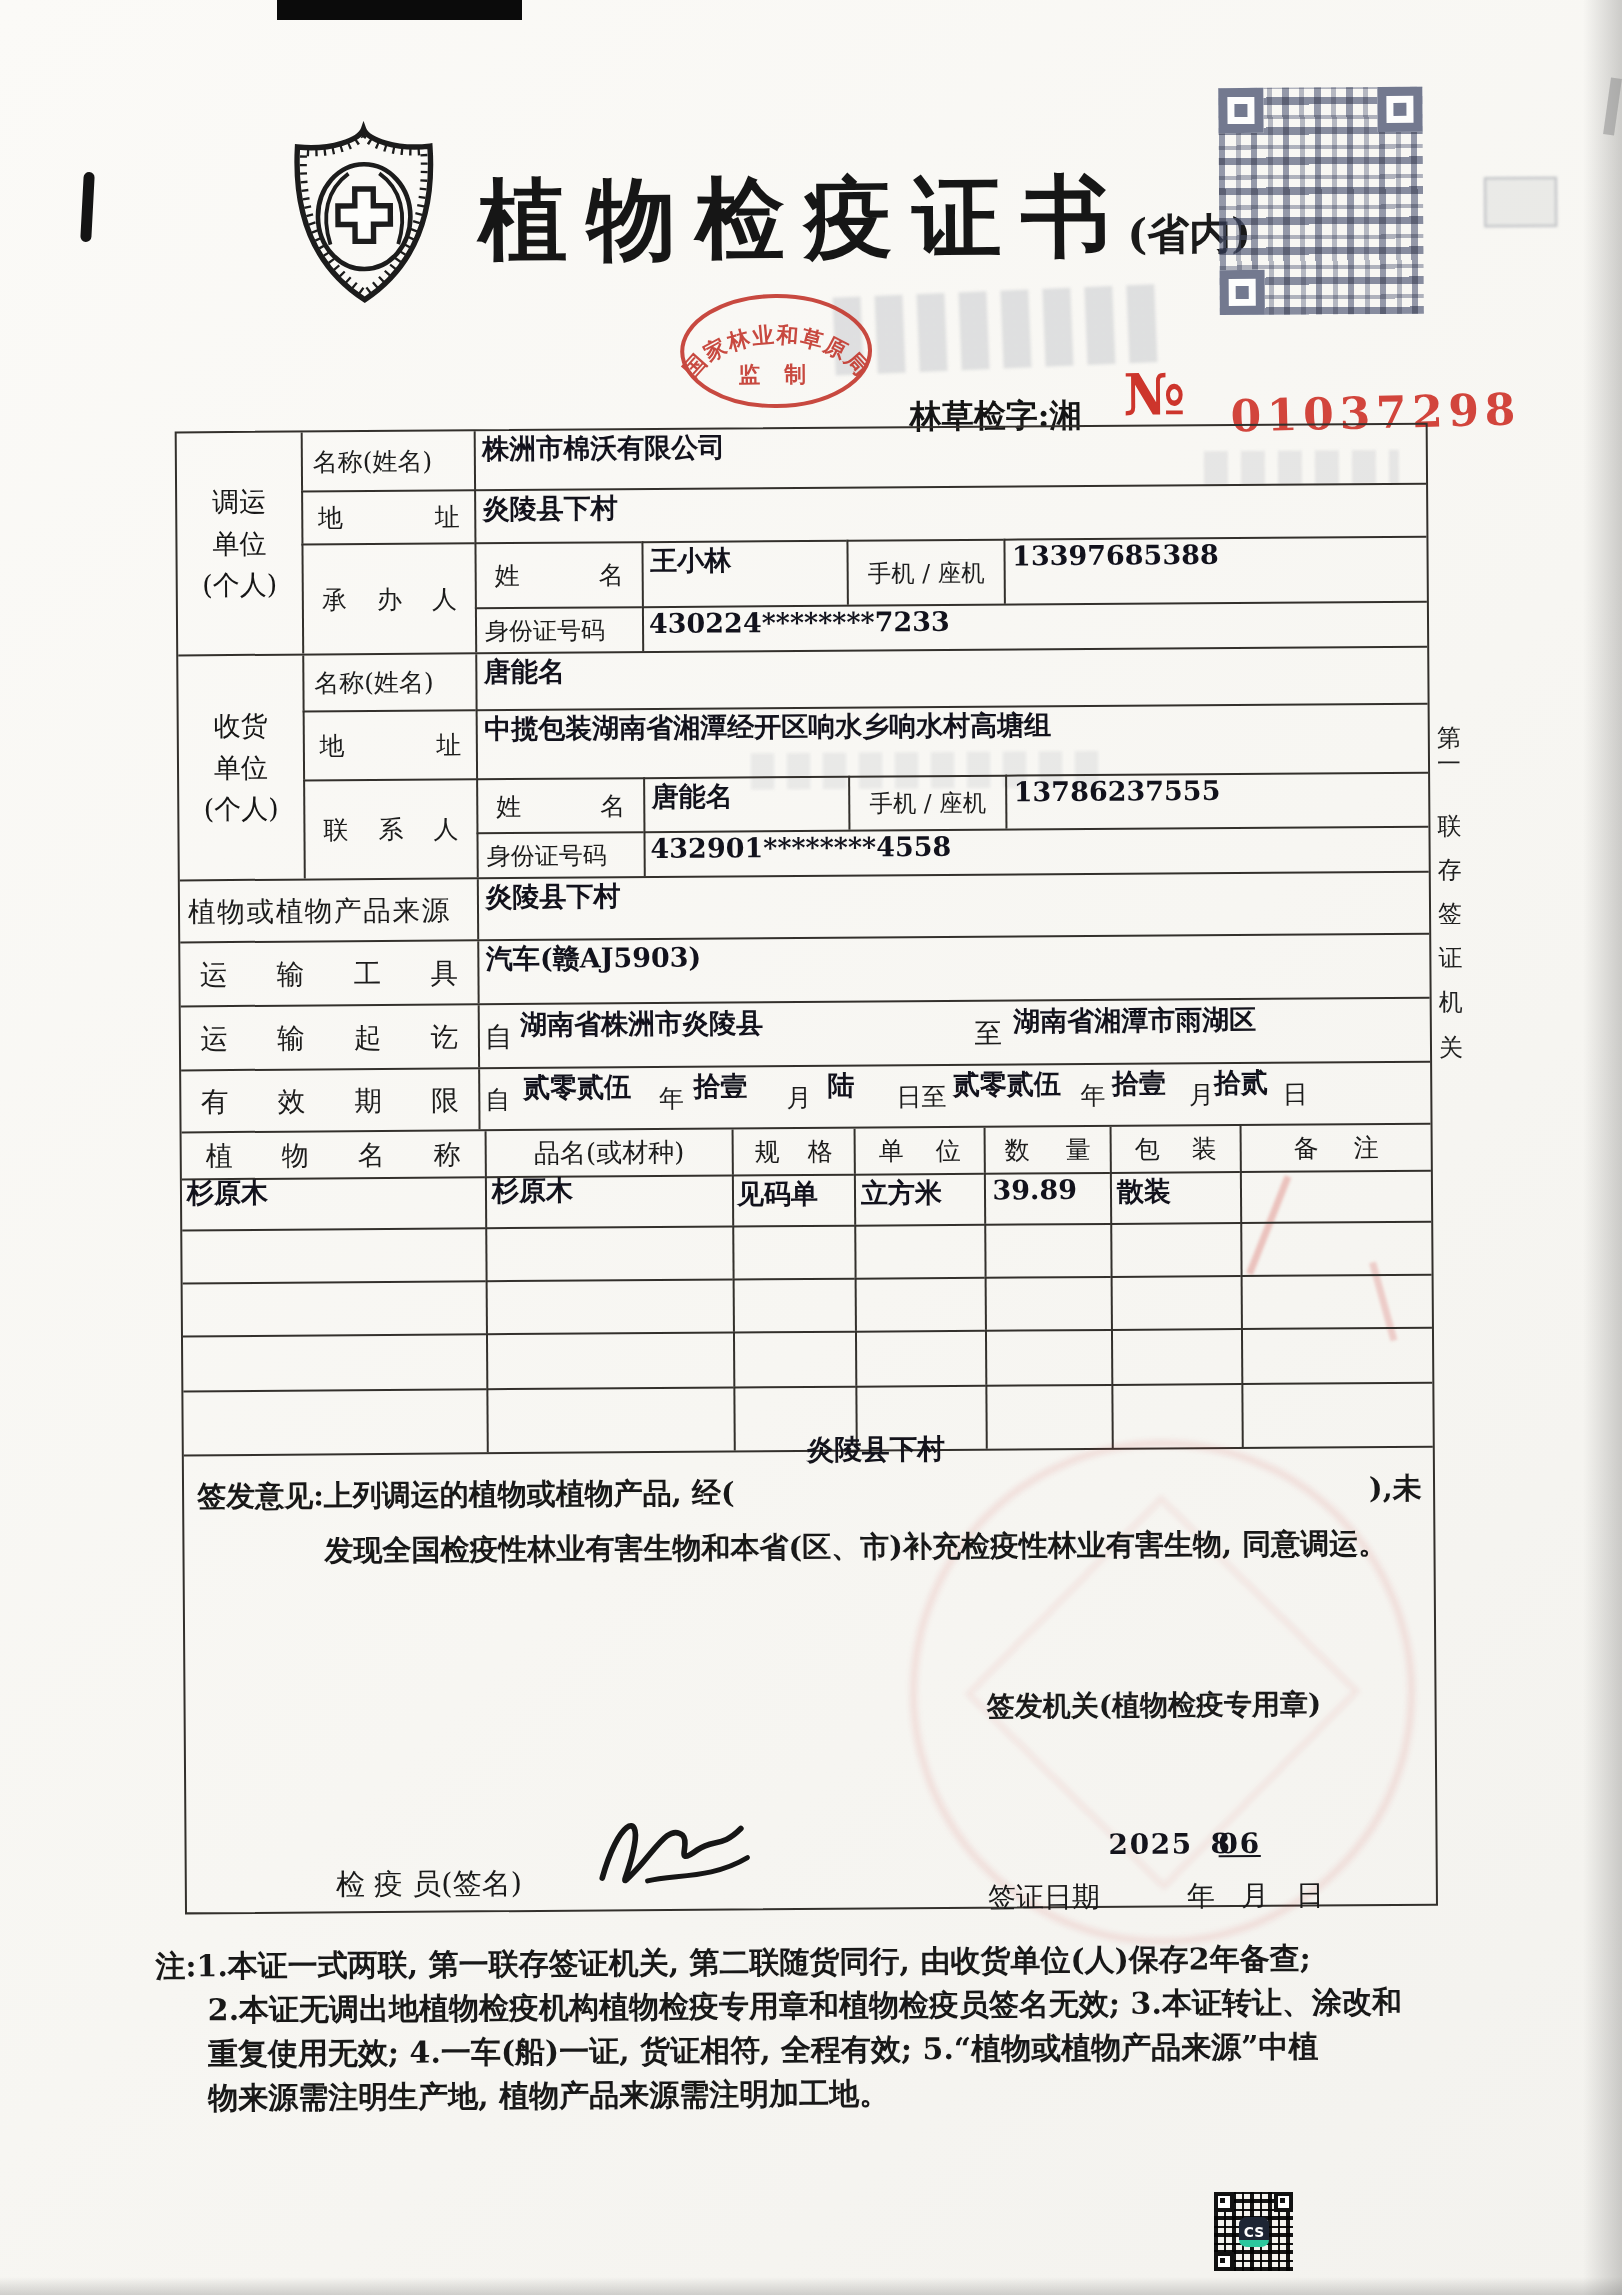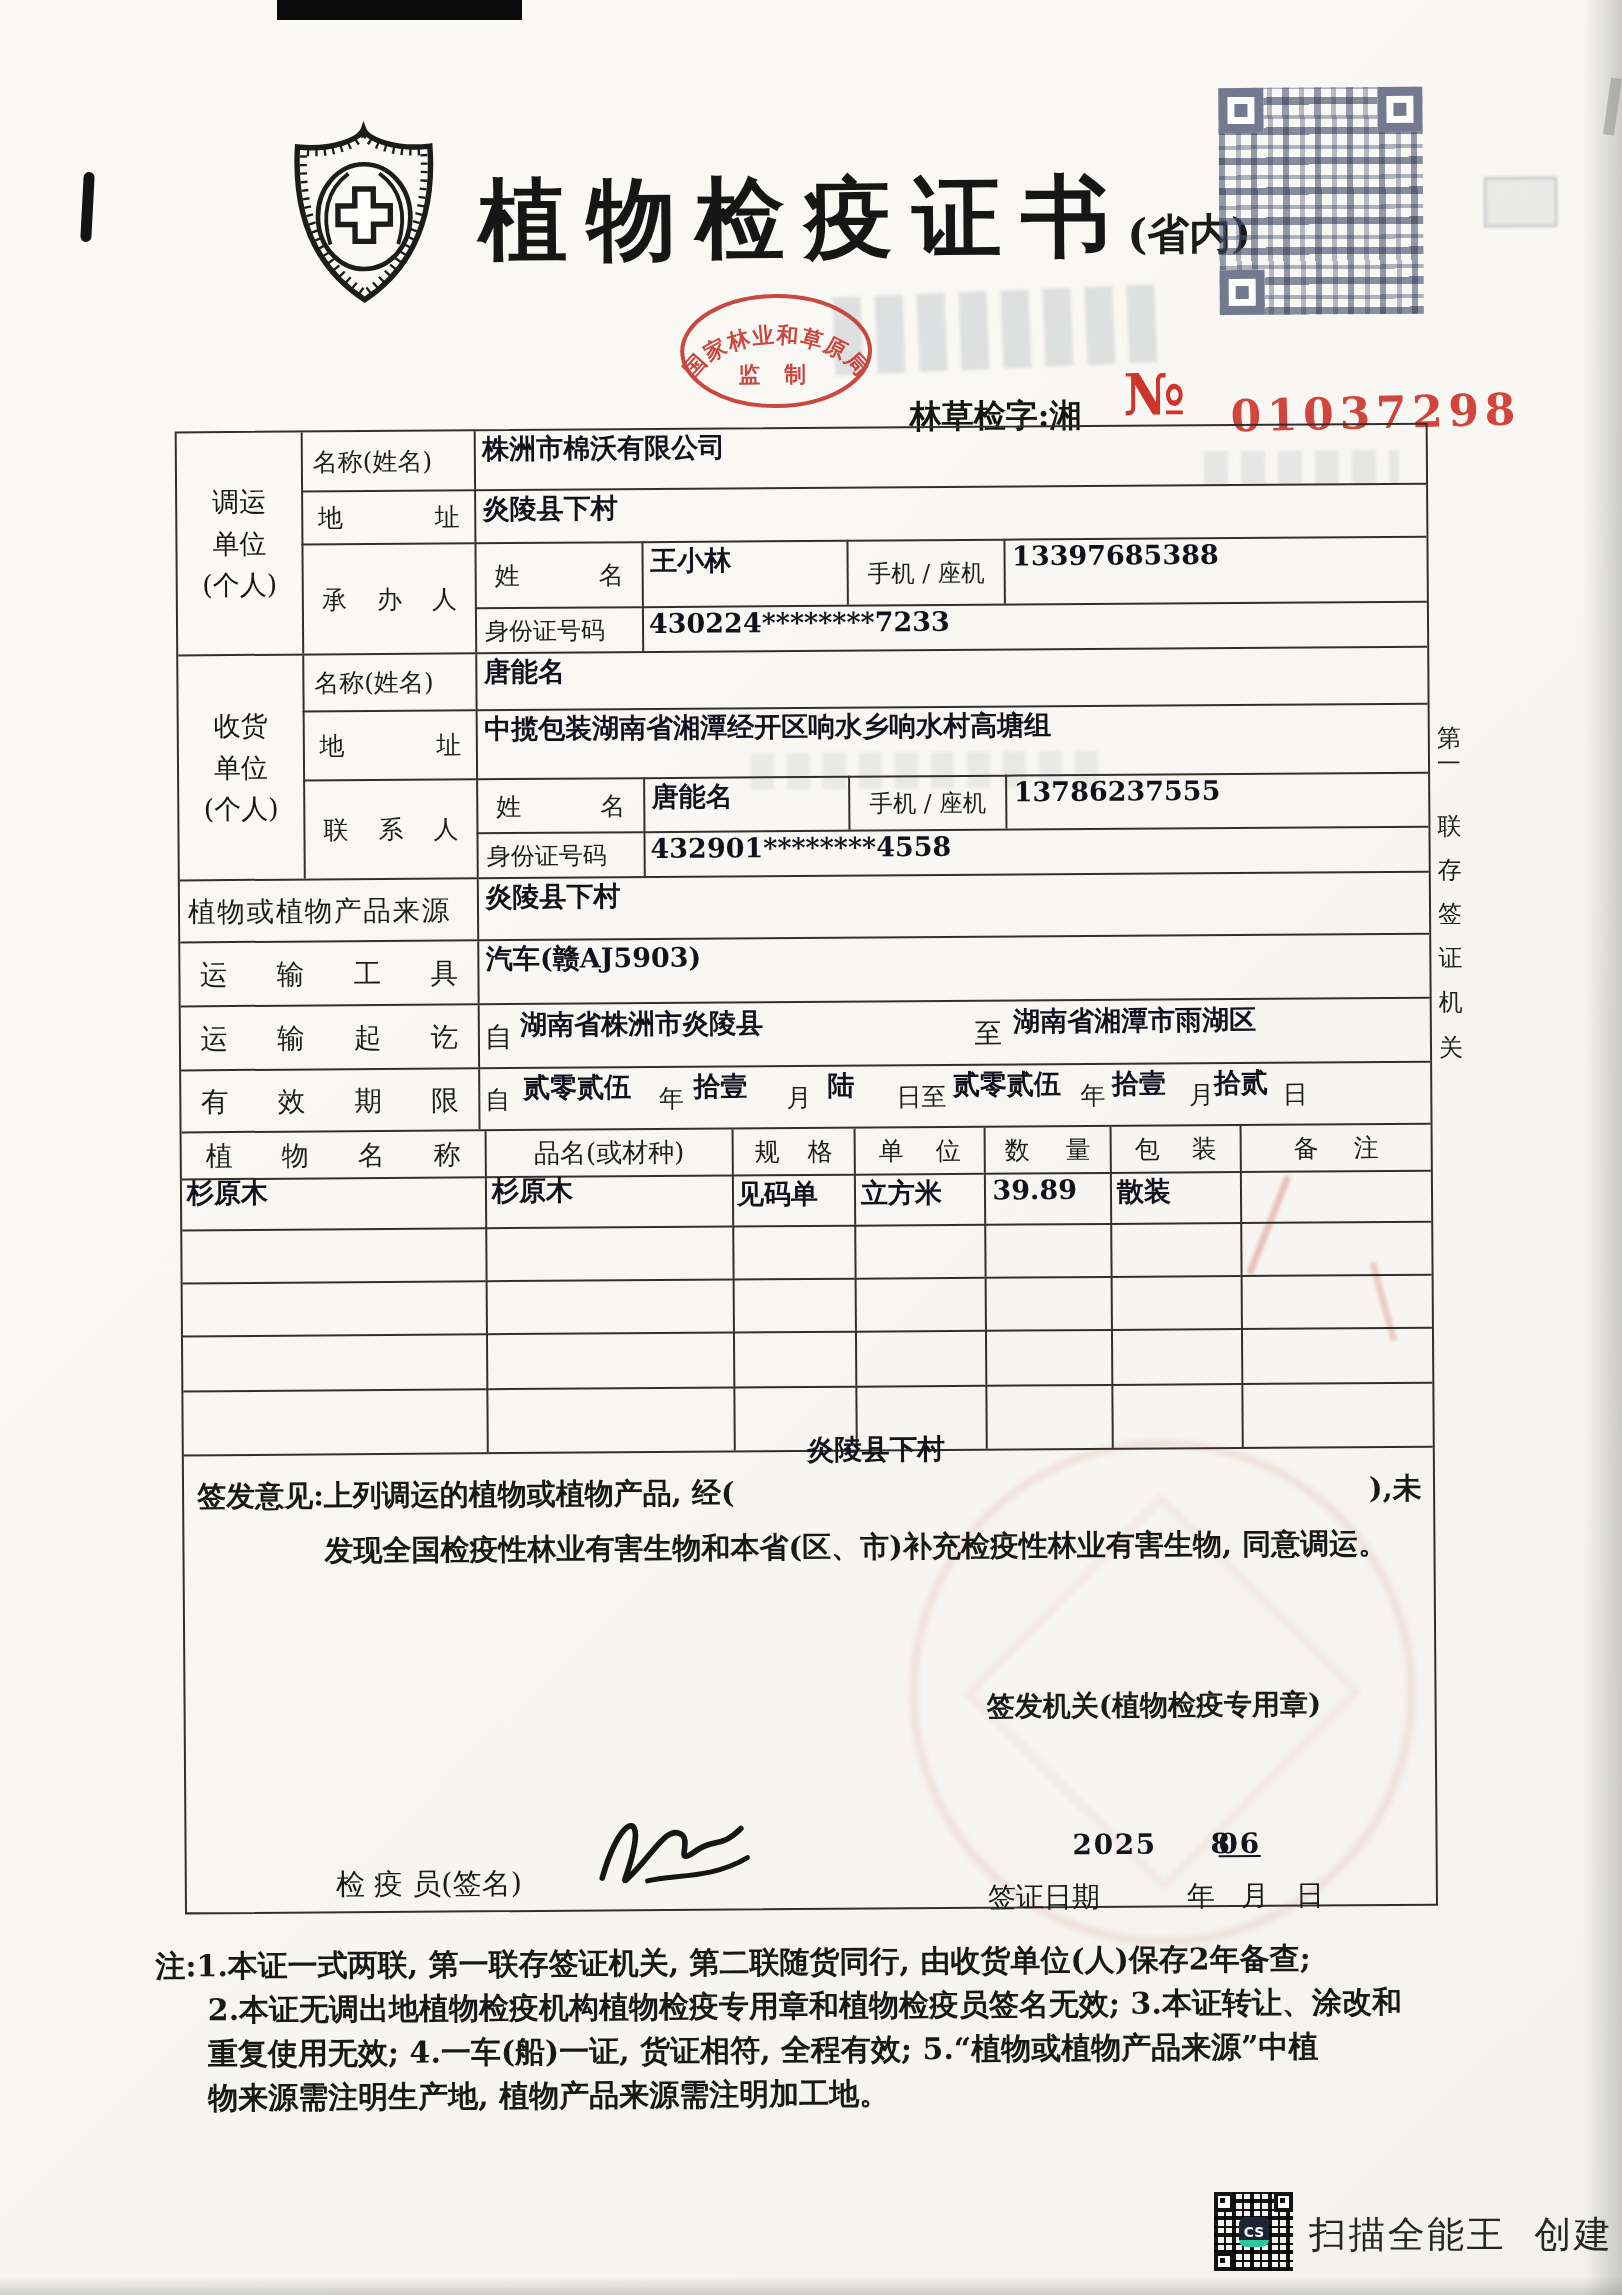--- a/index.html
+++ b/index.html
@@ -76,21 +76,21 @@
   .ghost-stamp { position:absolute; left:724px; top:-9.7px; width:506px; height:506px; border-radius:50%;
                  border:8px solid rgba(198,52,48,.10); filter:blur(2.4px); }
   .ghost-stamp::after { content:""; position:absolute; left:50%; top:50%; width:268px; height:268px;
                  transform:translate(-50%,-50%) rotate(45deg); border:6.5px solid rgba(198,52,48,.08); }
   .issuer { position:absolute; left:801px; top:237px; font-size:28px; font-weight:600; color:#1a1a1a; white-space:nowrap; }
   .inspector { position:absolute; left:149px; top:410px; font-size:29px; color:#1a1a1a; white-space:nowrap; }
   .signature { position:absolute; left:404px; top:347px; width:170px; height:105px; }
   .date-label { position:absolute; top:428px; font-size:28px; color:#1a1a1a; white-space:nowrap; }
   .d-lbl { left:801px; } .d-y { left:1000px; } .d-m { left:1054px; } .d-d { left:1109px; }
   .date-val { position:absolute; top:378px; font-size:28px; font-weight:600; color:#14141c; letter-spacing:1.6px; }
-  .v-y { left:886px; } .v-m { left:1024px; } .v-d { left:1032px;text-decoration:underline; }
+  .v-y { left:922px; } .v-m { left:1024px; } .v-d { left:1032px;text-decoration:underline; }
 
   
   .notes { position:absolute; left:150px; top:1940px; width:1353px; font-size:30px; font-weight:600;
            color:#181818; line-height:44px; }
   .notes .indent { margin-left:52px; }
 
   
   .wm-qr { position:absolute; left:1214px; top:2192px; width:79px; height:79px;
     background:
       repeating-linear-gradient(0deg,  #141414 0 4px, rgba(0,0,0,0) 4px 9px, #141414 9px 11.4px, rgba(0,0,0,0) 11.4px 17px),
@@ -464,16 +464,15 @@
       <div class="indent">物来源需注明生产地, 植物产品来源需注明加工地。</div>
     </div>
   </div>
 
   <div class="wm-qr">
     <div class="wm-finder wf-tl"></div>
     <div class="wm-finder wf-tr"></div>
     <div class="wm-finder wf-bl"></div>
     <div class="cs-badge">CS</div>
   </div>
-  <div class="wm-text">扫描全能王  创建</div>
 
 </div>
 
 
 </body></html>

